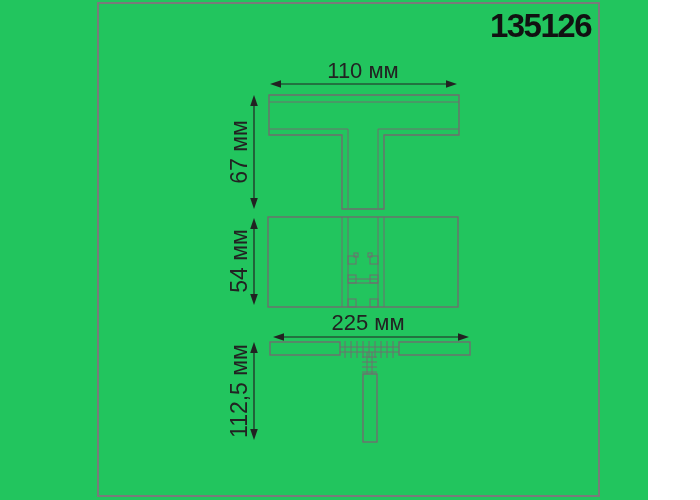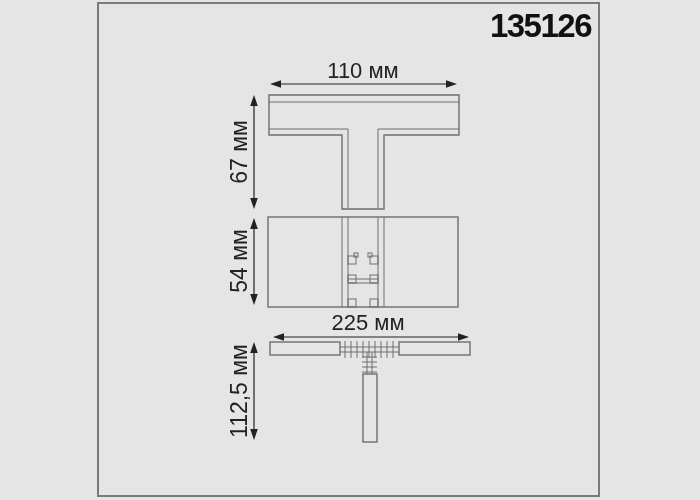--- a/index.html
+++ b/index.html
@@ -6,23 +6,23 @@
     margin: 0;
     padding: 0;
     background: #ffffff;
     width: 700px;
     height: 500px;
     overflow: hidden;
     font-family: "Liberation Sans", sans-serif;
   }
   #stage {
     position: relative;
-    width: 700px;
+    width: 648px;
     height: 500px;
-    background: #e5e5e5;
+    background: #22c55e;
   }
   svg { display: block; }
   text {
     font-family: "Liberation Sans", "DejaVu Sans", sans-serif;
   }
   .dim-label { font-size: 22px; }
   .dim-label-v { font-size: 23px; }
   .part-no {
     font-size: 33px;
     font-weight: 700;

